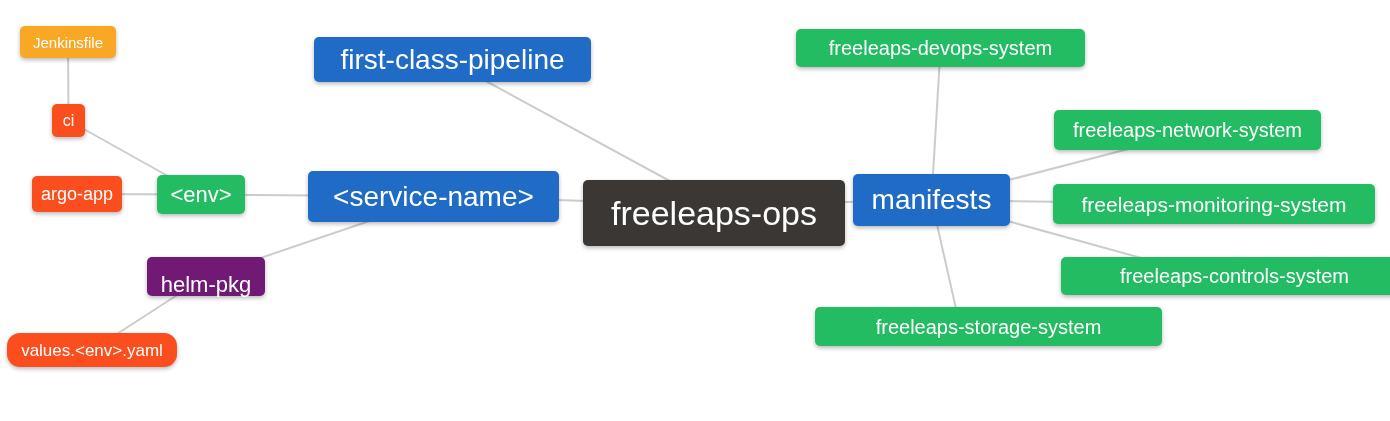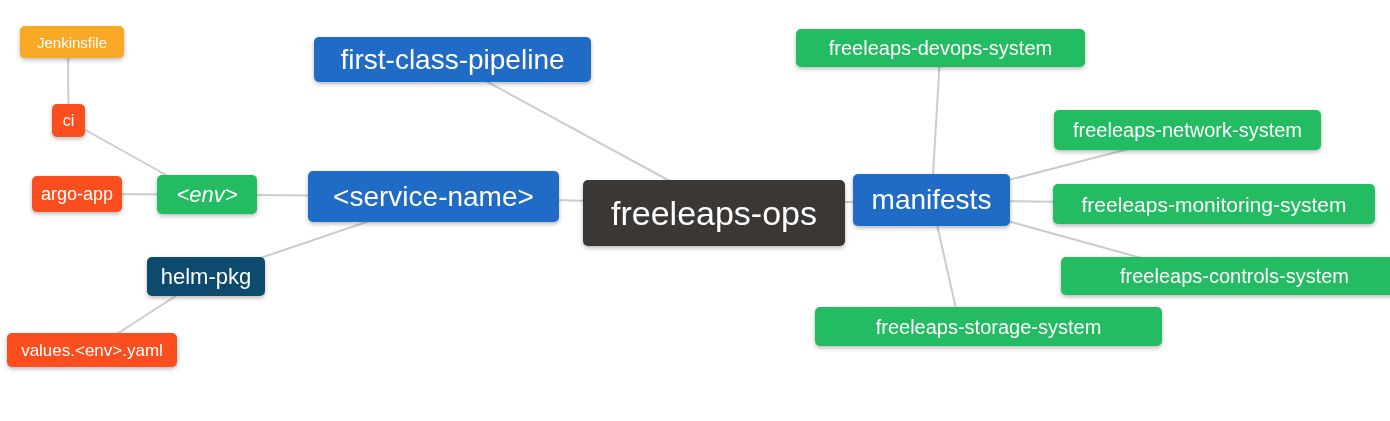--- a/index.html
+++ b/index.html
@@ -32,26 +32,26 @@
     color: #ffffff;
     border-radius: 5px;
     box-shadow: 0 2px 4px rgba(0,0,0,0.28);
     white-space: nowrap;
     cursor: pointer;
     box-sizing: border-box;
   }
   .node-label { line-height: 1; }
 
   
-  #n-jenkinsfile          { left: 20px;   top: 26px;  width: 104px;  height: 32px;  font-size: 15px; }
+  #n-jenkinsfile          { left: 20px;   top: 26px;  width: 96px;  height: 32px;  font-size: 15px; }
   #n-ci                   { left: 52px;   top: 104px; width: 33px;  height: 33px;  font-size: 16px; }
   #n-argo-app             { left: 32px;   top: 176px; width: 90px;  height: 36px;  font-size: 18px; }
-  #n-env                  { left: 157px;  top: 175px; width: 100px;  height: 39px;  font-size: 22px; font-style: italic; }
+  #n-env                  { left: 157px;  top: 175px; width: 88px;  height: 39px;  font-size: 22px; }
   #n-helm-pkg             { left: 147px;  top: 257px; width: 118px; height: 39px;  font-size: 22px; }
-  #n-values-env-yaml      { left: 7px;    top: 333px; width: 170px; height: 34px;  font-size: 17px; }
+  #n-values-env-yaml      { left: 7px;    top: 333px; width: 170px; height: 34px;  font-size: 17px; border-radius: 13px; }
   #n-first-class-pipeline { left: 314px;  top: 37px;  width: 277px; height: 45px;  font-size: 28px; }
   #n-service-name         { left: 308px;  top: 171px; width: 251px; height: 51px;  font-size: 28px; }
   #n-freeleaps-ops        { left: 583px;  top: 172px; width: 262px; height: 66px;  font-size: 34px; }
   #n-manifests            { left: 853px;  top: 174px; width: 157px; height: 52px;  font-size: 28px; }
   #n-devops-system        { left: 796px;  top: 29px;  width: 289px; height: 38px;  font-size: 20px; }
   #n-network-system       { left: 1054px; top: 110px; width: 267px; height: 40px;  font-size: 20px; }
   #n-monitoring-system    { left: 1053px; top: 184px; width: 322px; height: 40px;  font-size: 21px; }
   #n-controls-system      { left: 1061px; top: 257px; width: 347px; height: 38px;  font-size: 20px; }
   #n-storage-system       { left: 815px;  top: 307px; width: 347px; height: 39px;  font-size: 20px; }
 </style>
@@ -86,21 +86,21 @@
   </div>
 
   <div class="node" id="n-argo-app" style="background: rgb(250, 78, 30); color: rgb(255, 255, 255);">
     <span class="node-label">argo-app</span>
   </div>
 
   <div class="node" id="n-env" style="background: rgb(36, 188, 98); color: rgb(255, 255, 255);">
     <span class="node-label">&lt;env&gt;</span>
   </div>
 
-  <div class="node" id="n-helm-pkg" style="background: #0c4a6e; color: rgb(255, 255, 255);">
+  <div class="node" id="n-helm-pkg" style="background: #701a75; color: rgb(255, 255, 255); align-items: flex-end;">
     <span class="node-label">helm-pkg</span>
   </div>
 
   <div class="node" id="n-values-env-yaml" style="background: rgb(250, 78, 30); color: rgb(255, 255, 255);">
     <span class="node-label">values.&lt;env&gt;.yaml</span>
   </div>
 
   <div class="node" id="n-first-class-pipeline" style="background: rgb(31, 107, 197); color: rgb(255, 255, 255);">
     <span class="node-label">first-class-pipeline</span>
   </div>

